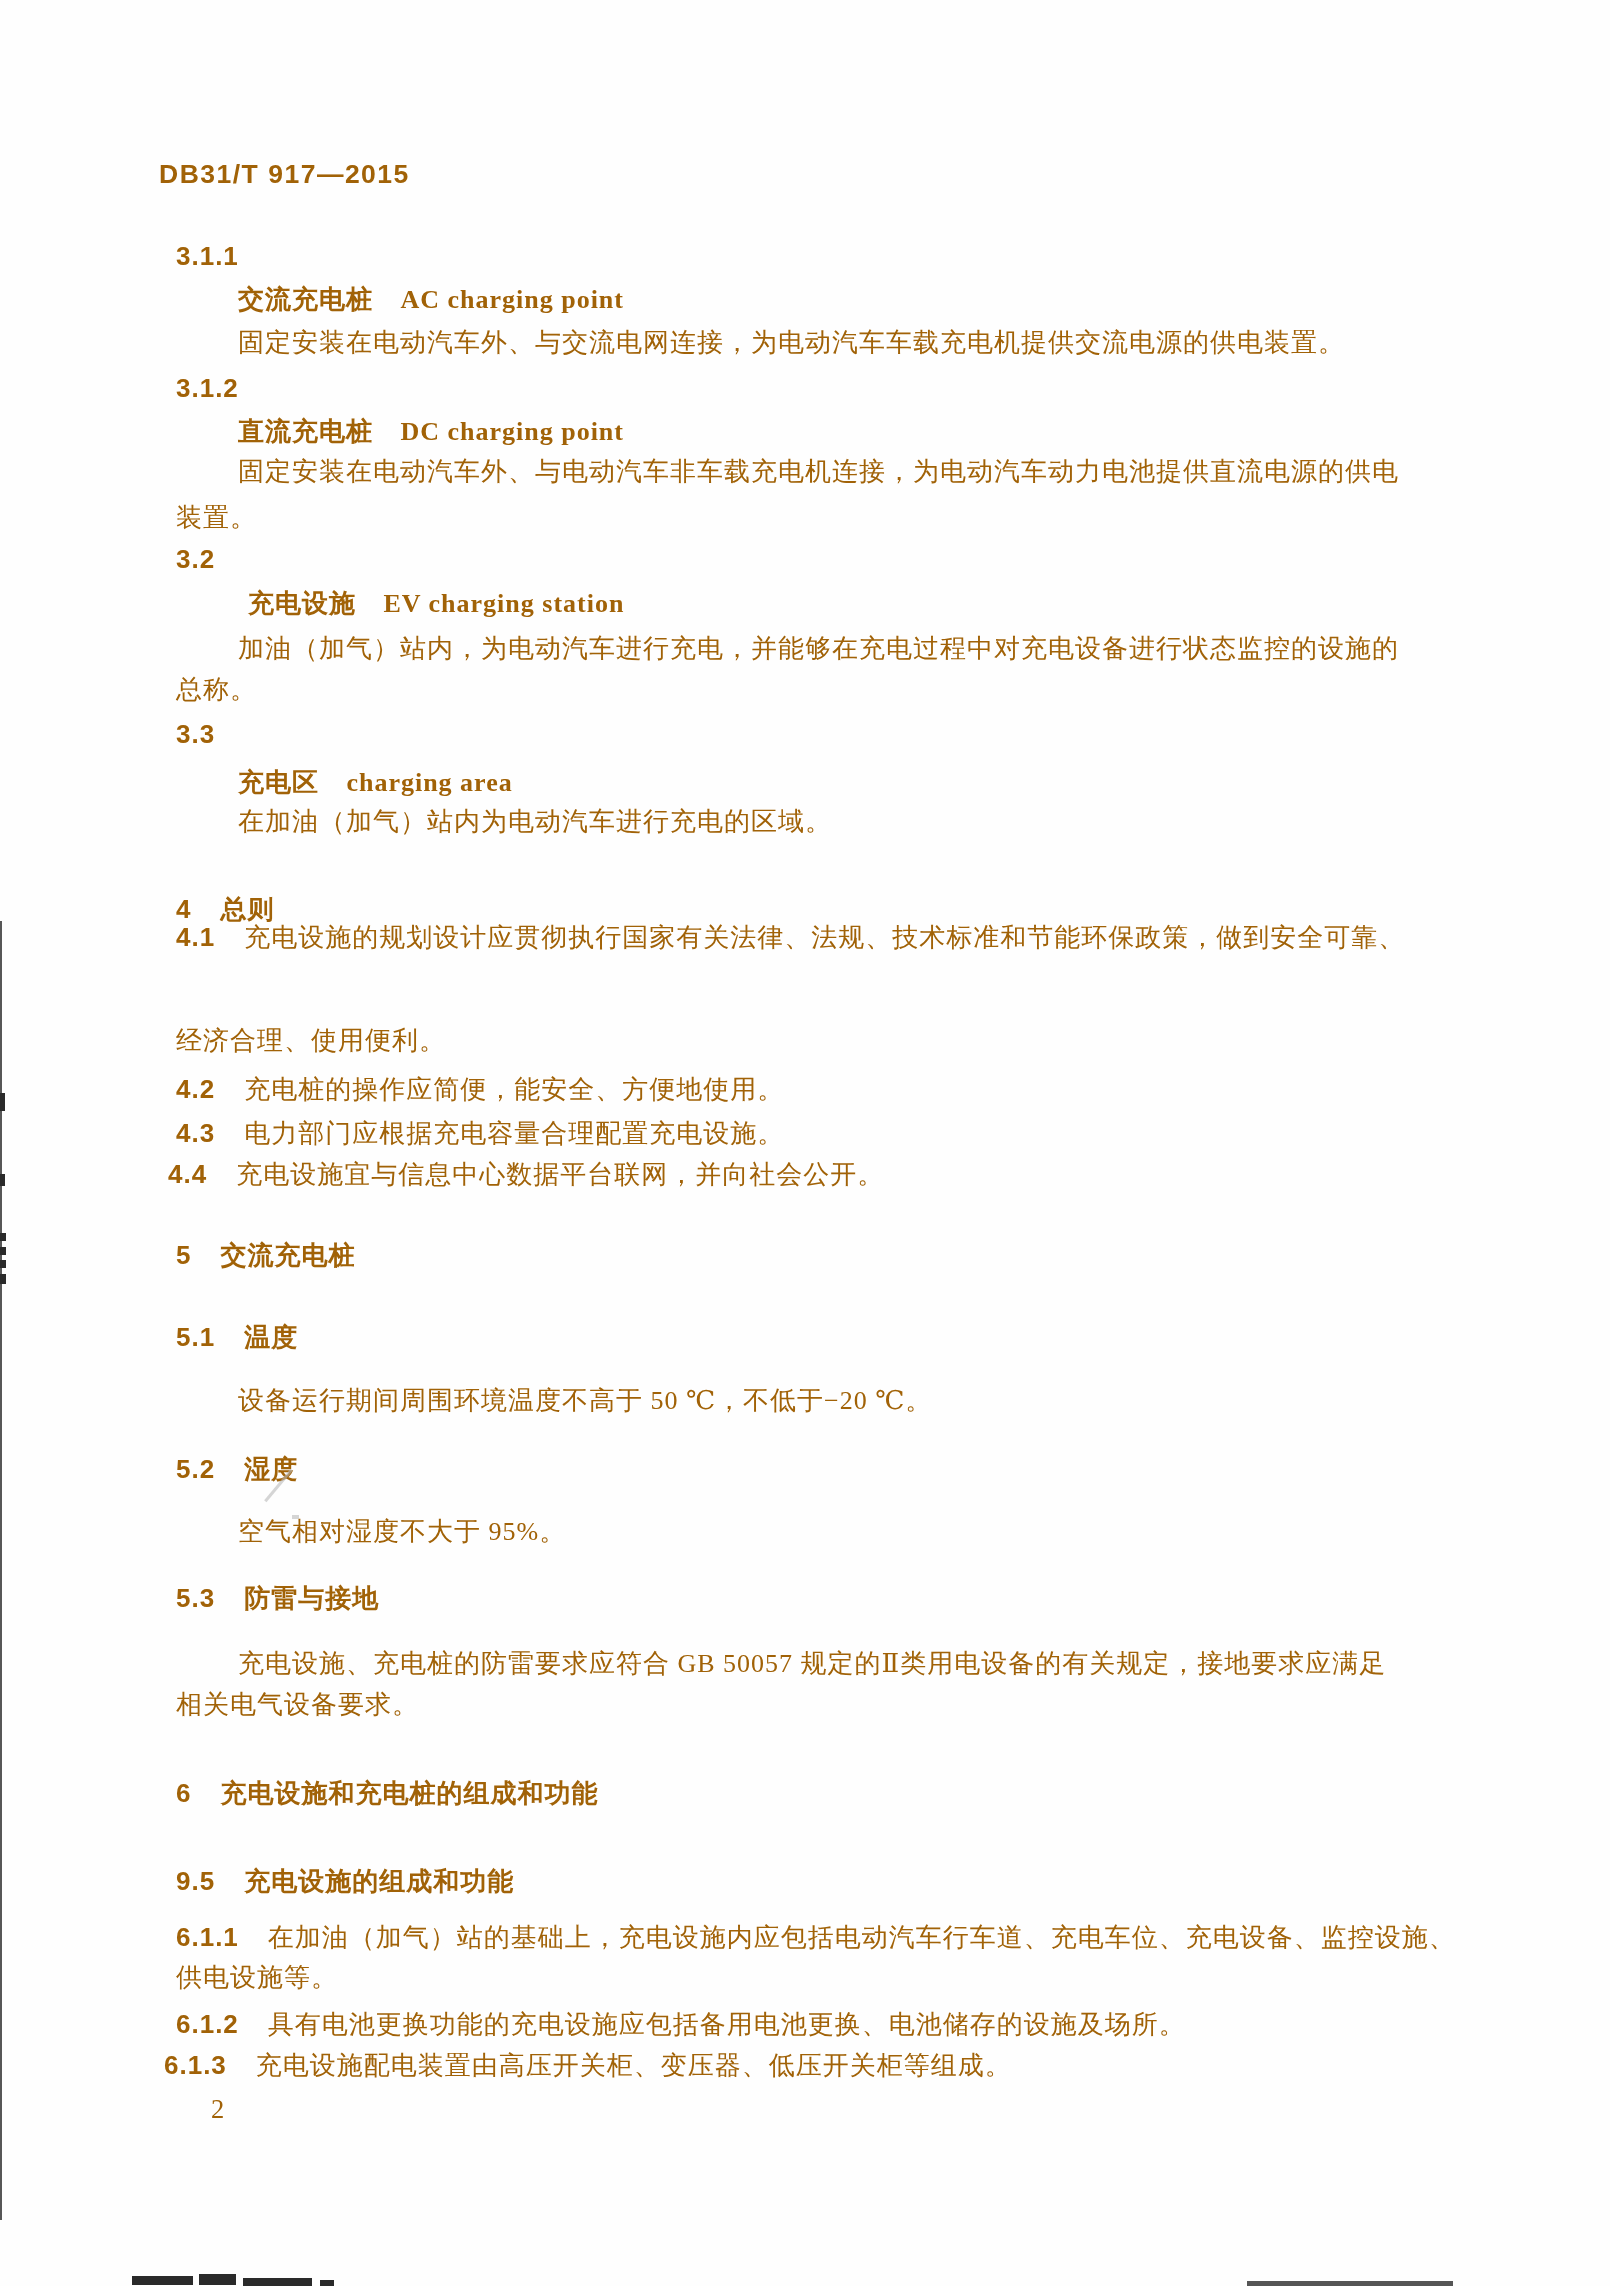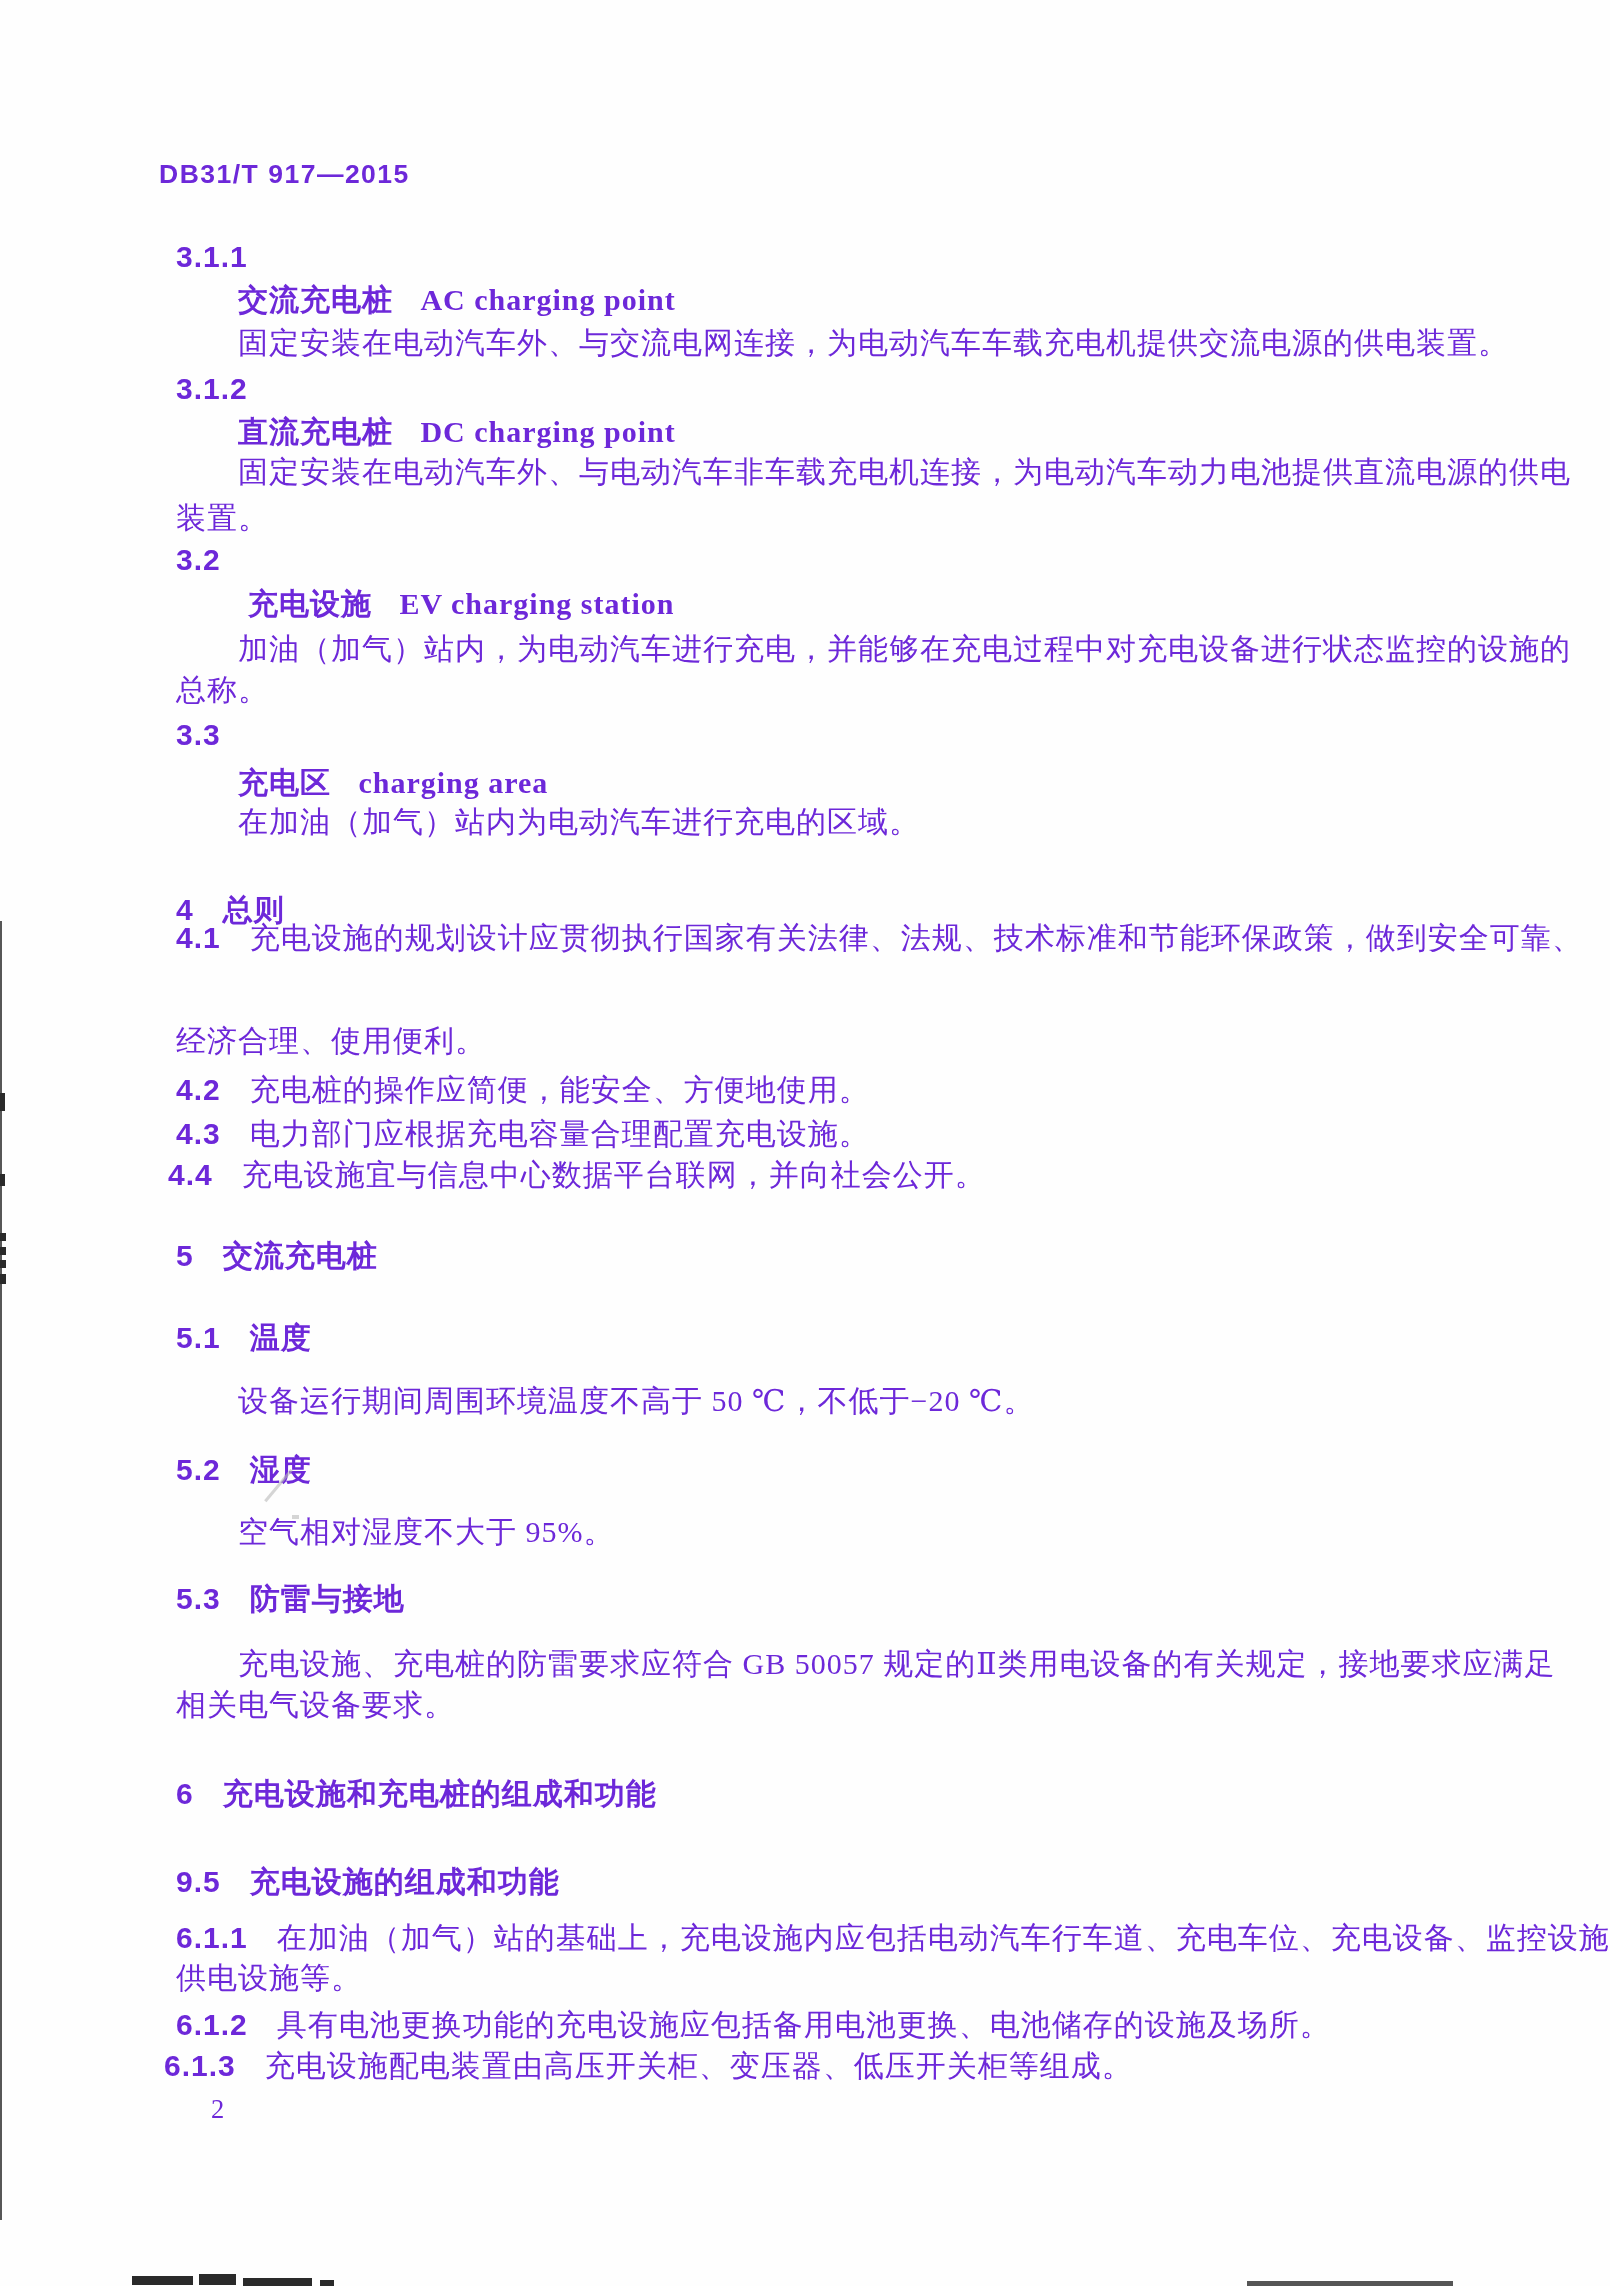--- a/index.html
+++ b/index.html
@@ -2,26 +2,26 @@
 <html><head>
 <meta charset="utf-8">
 <style>
   html,body{margin:0;padding:0;background:#e8e8e8;}
   .page{
     position:relative;
     width:1610px;height:2287px;
     background:#fefefe;
     overflow:hidden;
     font-family:"Liberation Serif","DejaVu Serif",serif;
-    color:#6d28d9;
+    color:#a16207;
   }
   .line{
     position:absolute;
     white-space:nowrap;
-    font-size:30px;
+    font-size:26px;
     line-height:43px;
     letter-spacing:1px;
   }
   .bold{
     font-weight:bold;
     font-family:"Liberation Sans","DejaVu Sans",sans-serif;
   }
   .num{
     font-weight:bold;
     font-family:"Liberation Sans","DejaVu Sans",sans-serif;

